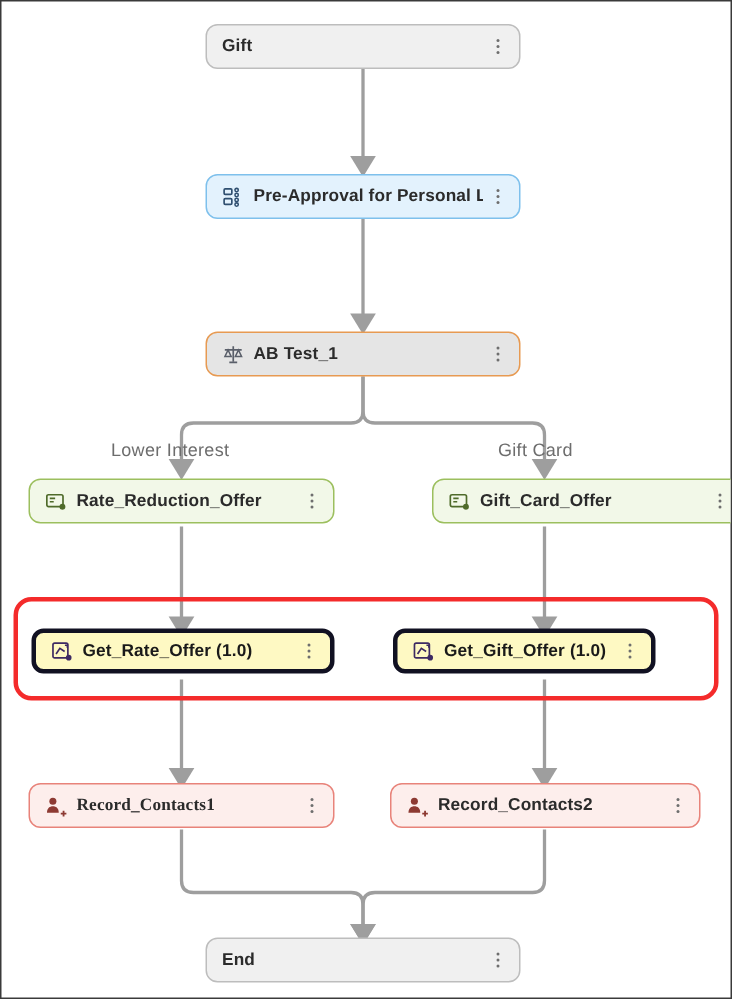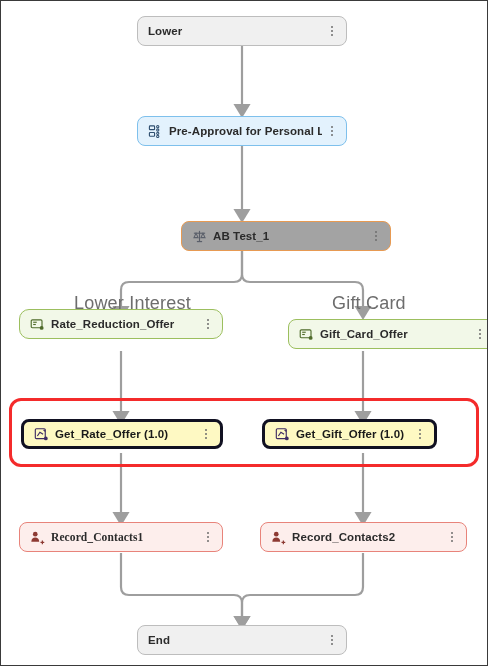--- a/index.html
+++ b/index.html
@@ -70,30 +70,30 @@
     display: block;
     width: 2px;
     height: 2px;
     border-radius: 50%;
     background: #6e6e6e;
   }
 
   
   .n-terminal { background: #f0f0f0; border-color: #bdbdbd; }
   .n-blue     { background: #e3f2fd; border-color: #7ec0ec; }
-  .n-orange   { background: #a3a3a3; border-color: #e79a52; margin-left: 44px; }
+  .n-orange   { background: #e5e5e5; border-color: #e79a52; }
   .n-green    { background: #f2f8e8; border-color: #9cbf5e; }
   .n-purple   { background: #fef9c3; border-color: #111122; border-width: 3px; }
   .n-pink     { background: #fdeeec; border-color: #e8837a; }
 
   .n-purple .label { color: #1a1a1a; }
 
   .branch-label {
     position: absolute;
-    font-size: 18px;
+    font-size: 12px;
     color: #6d6d6d;
     white-space: nowrap;
     letter-spacing: 0.2px;
   }
 
   .annotation-box {
     position: absolute;
     box-sizing: border-box;
     border: 3px solid #f42b2b;
     border-radius: 12px;
@@ -126,21 +126,21 @@
 
       <path d="M120,452 L120,518" marker-end="url(#arrow)"></path>
       <path d="M362,452 L362,518" marker-end="url(#arrow)"></path>
 
       <path d="M120,552 L120,586 Q120,594 128,594 L233,594 Q241,594 241,602 L241,622" marker-end="url(#arrow)"></path>
       <path d="M362,552 L362,586 Q362,594 354,594 L249,594 Q241,594 241,602 L241,622" marker-end="url(#arrow)"></path>
     </g>
   </svg>
 
   <div class="node n-terminal" style="left:136px; top:15px; width:210px;">
-    <span class="label">Lower</span>
+    <span class="label">Gift</span>
     <span class="dots">
         <i></i>
         <i></i>
         <i></i>
       </span>
   </div>
 
   <div class="node n-blue" style="left:136px; top:115px; width:210px;">
     <span class="ico">
       <svg viewBox="0 0 16 16" width="15" height="15">
@@ -174,21 +174,21 @@
     <span class="dots">
         <i></i>
         <i></i>
         <i></i>
       </span>
   </div>
 
   <div class="branch-label" style="left:73px; top:292px;">Lower Interest</div>
   <div class="branch-label" style="left:331px; top:292px;">Gift Card</div>
 
-  <div class="node n-green" style="left:18px; top:308px; width:204px;border-radius:10px;">
+  <div class="node n-green" style="left:18px; top:318px; width:204px;">
     <span class="ico">
       <svg viewBox="0 0 16 16" width="15" height="15">
         <rect x="1.3" y="3" width="11.5" height="8.4" rx="1.2" fill="none" stroke="#4f6b2a" stroke-width="1.2"></rect>
         <path d="M3.4 5.6 L7.2 5.6" stroke="#4f6b2a" stroke-width="1.2"></path>
         <path d="M3.4 8 L6.2 8" stroke="#4f6b2a" stroke-width="1.2"></path>
         <circle cx="12.4" cy="11.6" r="2.1" fill="#4f6b2a"></circle>
       </svg>
     </span>
     <span class="label">Rate_Reduction_Offer</span>
     <span class="dots">

